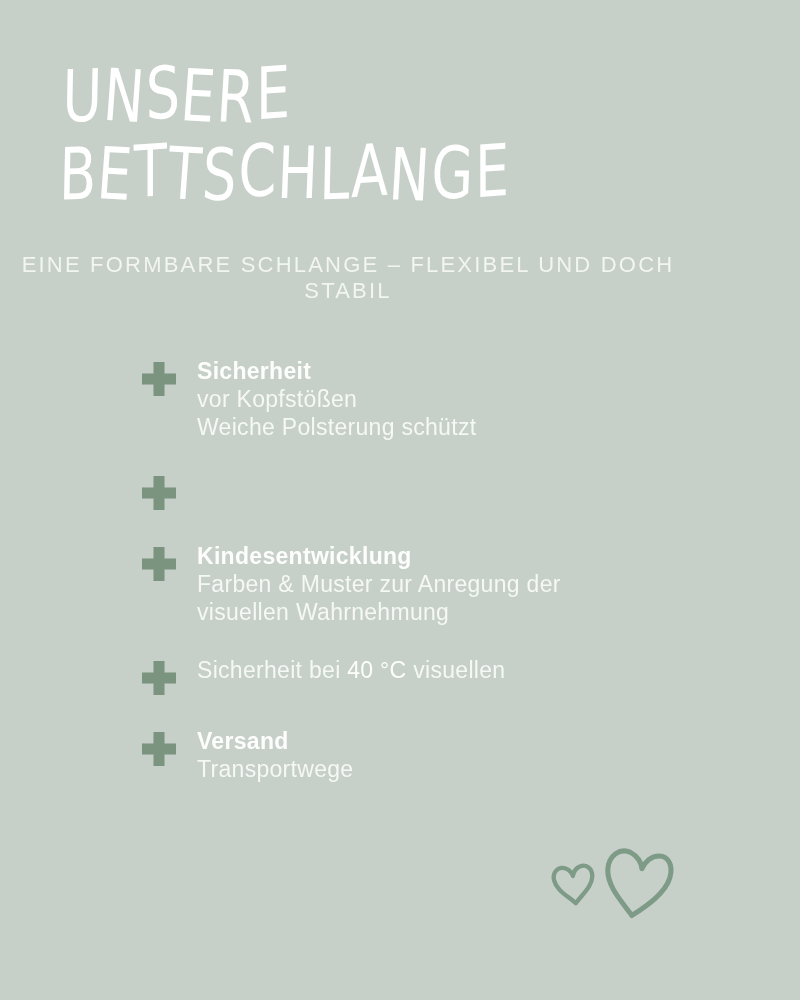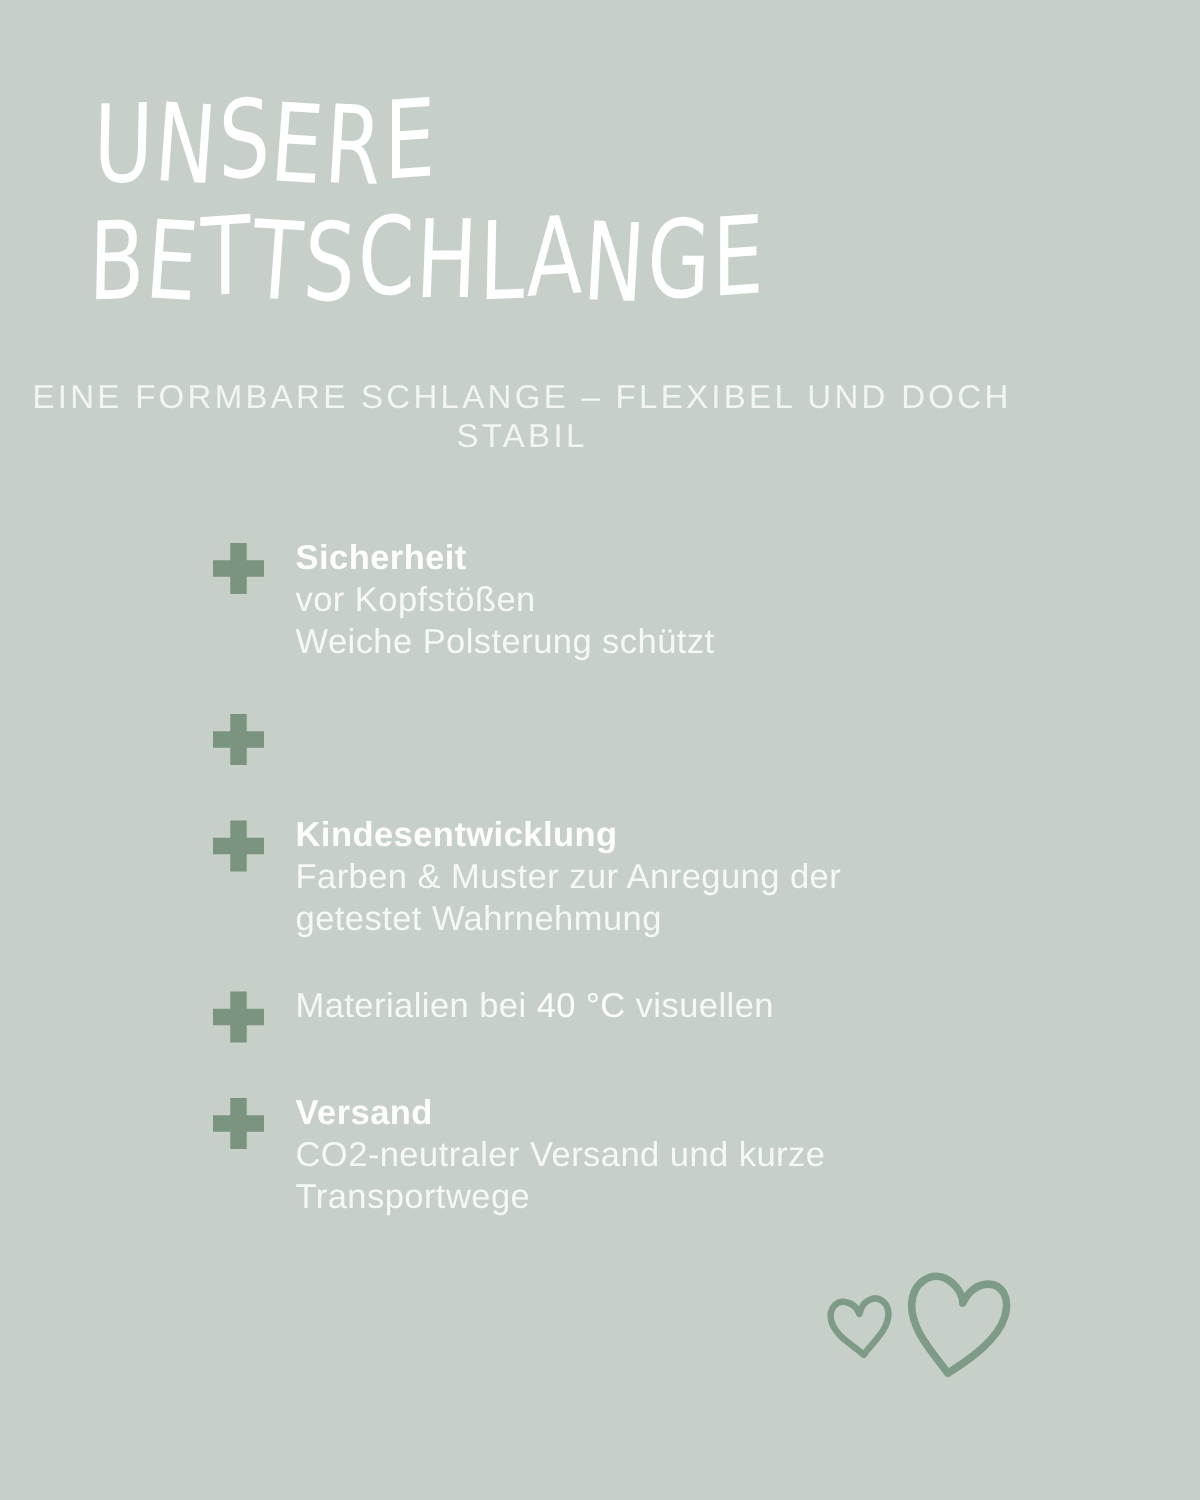--- a/index.html
+++ b/index.html
@@ -135,44 +135,43 @@
 
     <li class="feature">
       <span class="plus">
         <svg viewBox="0 0 38 38">
             <path d="M19 2v34M2 19h34" stroke="currentColor" stroke-width="11" fill="none"></path>
           </svg>
       </span>
       <div class="feature-text">
         <div class="feature-title">Kindesentwicklung</div>
         <div class="feature-line">Farben &amp; Muster zur Anregung der</div>
-        <div class="feature-line">getestet Wahrnehmung</div>
+        <div class="feature-line">visuellen Wahrnehmung</div>
       </div>
     </li>
 
     <li class="feature">
       <span class="plus">
         <svg viewBox="0 0 38 38">
             <path d="M19 2v34M2 19h34" stroke="currentColor" stroke-width="11" fill="none"></path>
           </svg>
       </span>
       <div class="feature-text">
-        <div class="feature-line"><span>Materialien bei </span><span class="bold">40 °C</span><span> visuellen</span></div>
+        <div class="feature-line"><span>Sicherheit bei </span><span class="bold">40 °C</span><span> visuellen</span></div>
       </div>
     </li>
 
     <li class="feature">
       <span class="plus">
         <svg viewBox="0 0 38 38">
             <path d="M19 2v34M2 19h34" stroke="currentColor" stroke-width="11" fill="none"></path>
           </svg>
       </span>
       <div class="feature-text">
         <div class="feature-title">Versand</div>
-        <div class="feature-line">CO2-neutraler Versand und kurze</div>
         <div class="feature-line">Transportwege</div>
       </div>
     </li>
 
   </ul>
 
   <span class="heart heart-small">
     <svg viewBox="0 0 100 104">
       <path d="M50 88 C36 72 13 58 10 36 C8 19 21 8 34 13 C43 16 48 24 50 31 C52 24 57 16 66 13 C79 8 92 19 90 36 C87 58 64 72 50 88 Z" fill="none" stroke="currentColor" stroke-width="9" stroke-linecap="round" stroke-linejoin="round"></path>
     </svg>

